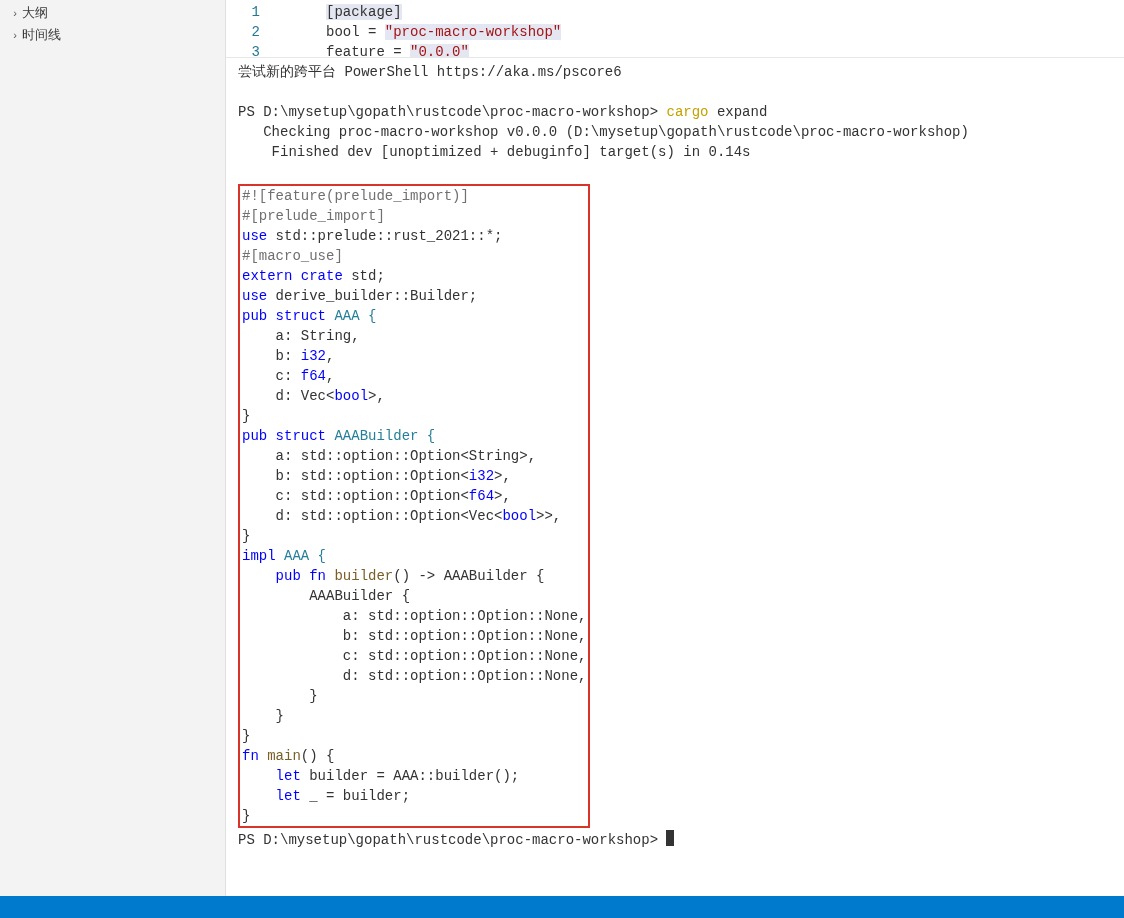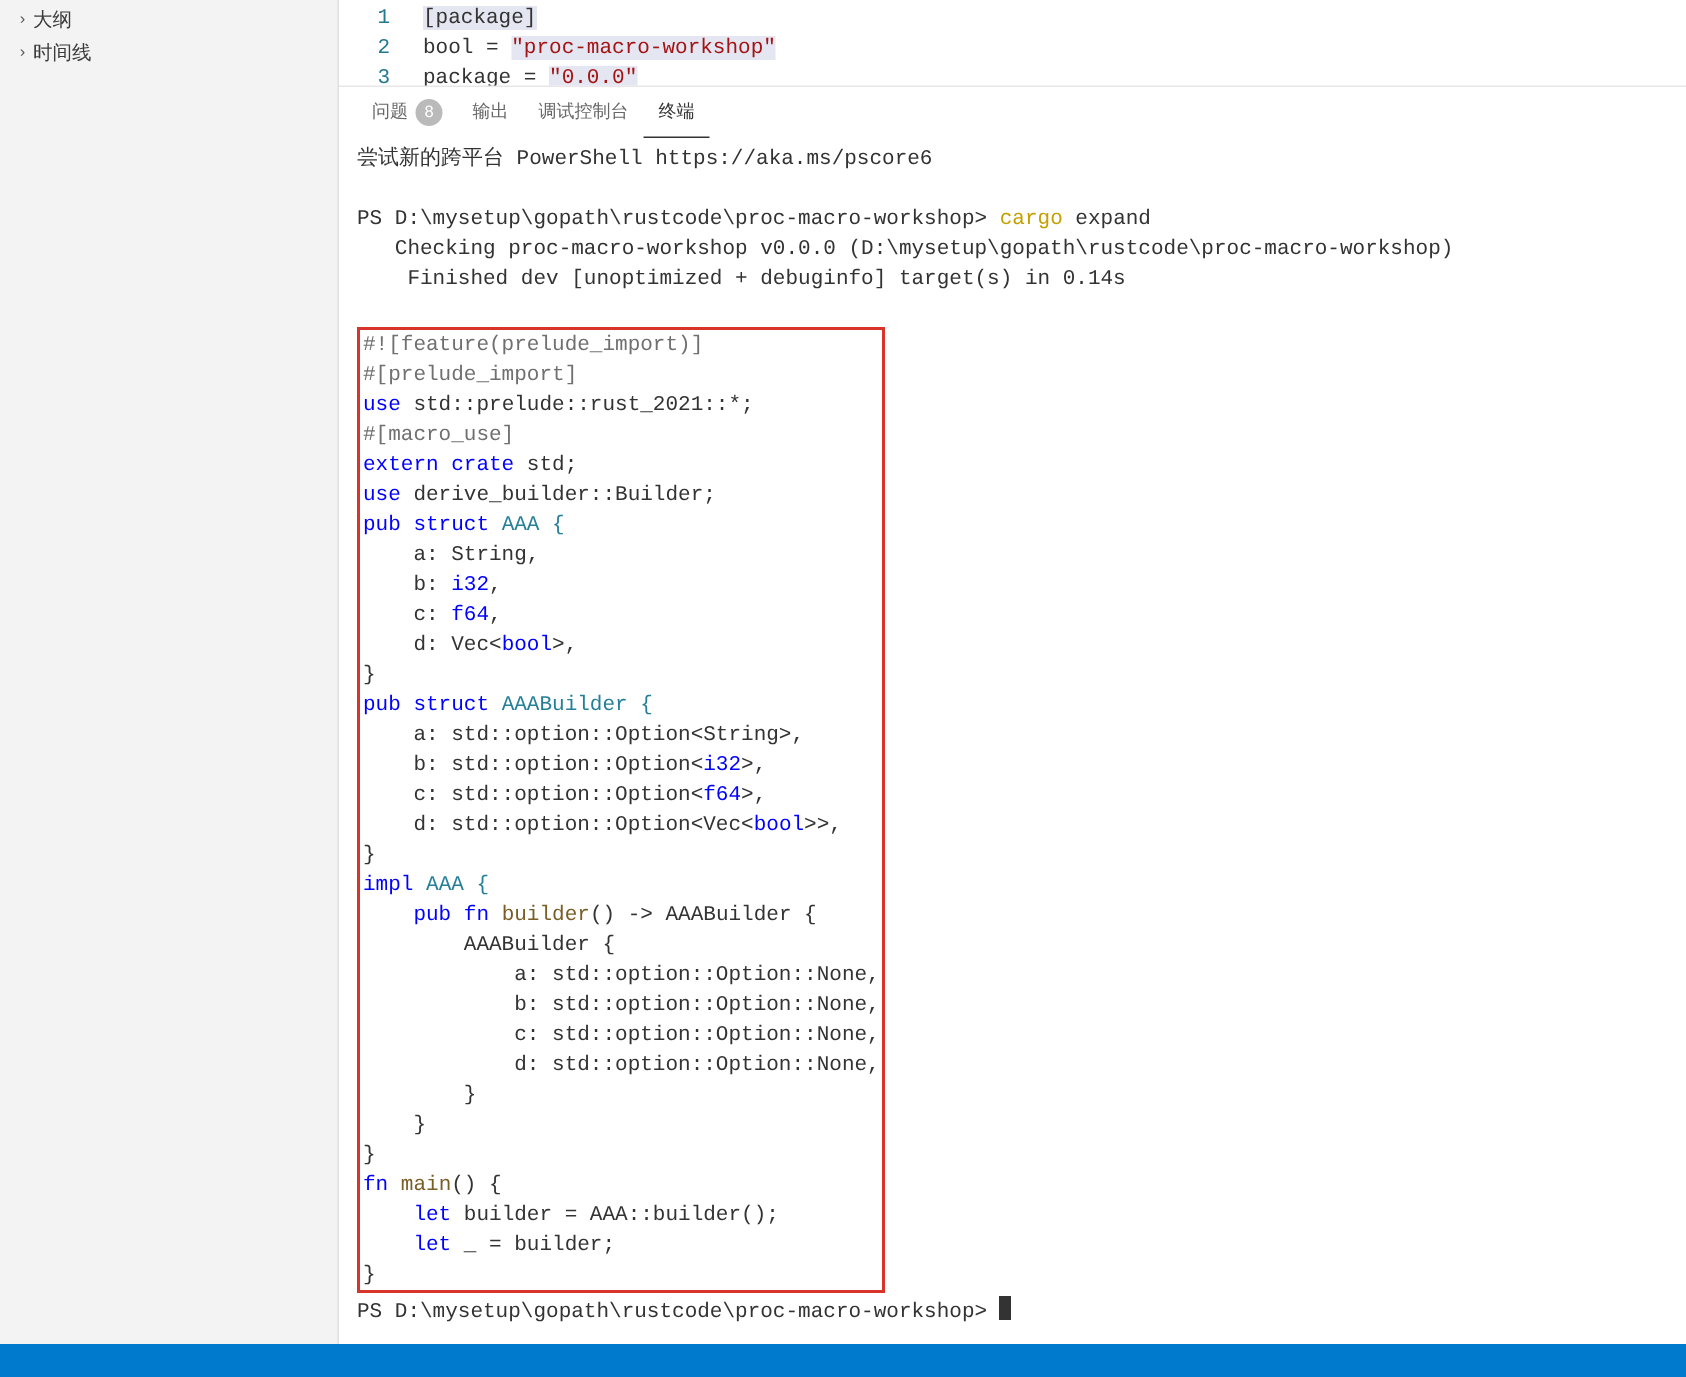--- a/index.html
+++ b/index.html
@@ -60,21 +60,21 @@
   display: flex;
   height: 20px;
   line-height: 20px;
 }
 .line-num {
   width: 56px;
   text-align: right;
   padding-right: 22px;
   color: #237893;
 }
-.line-content { white-space: pre; }
+.line-content { white-space: pre; margin-left: 44px; }
 .hl { background: #e4e6f1; }
 .str { color: #a31515; }
 .panel {
   flex: 1;
   display: flex;
   flex-direction: column;
   background: #fff;
   overflow: hidden;
 }
 .panel-tabs {
@@ -166,40 +166,25 @@
       <div class="editor-line">
         <span class="line-num">1</span>
         <span class="line-content"><span class="hl">[package]</span></span>
       </div>
       <div class="editor-line">
         <span class="line-num">2</span>
         <span class="line-content"><span>bool = </span><span class="hl str">"proc-macro-workshop"</span></span>
       </div>
       <div class="editor-line">
         <span class="line-num">3</span>
-        <span class="line-content"><span>package = </span><span class="hl str">"0.0.0"</span></span>
+        <span class="line-content"><span>feature = </span><span class="hl str">"0.0.0"</span></span>
       </div>
     </div>
 
     <div class="panel">
-      <div class="panel-tabs">
-        <div class="ptab">
-          <span>问题</span>
-          <span class="badge">8</span>
-        </div>
-        <div class="ptab">
-          <span>输出</span>
-        </div>
-        <div class="ptab">
-          <span>调试控制台</span>
-        </div>
-        <div class="ptab active">
-          <span>终端</span>
-        </div>
-      </div>
 
       <div class="terminal"><span>尝试新的跨平台 PowerShell https://aka.ms/pscore6</span>
 
 <span class="ps">PS D:\mysetup\gopath\rustcode\proc-macro-workshop&gt; </span><span class="cmd-y">cargo</span><span> expand</span>
 <span>   Checking proc-macro-workshop v0.0.0 (D:\mysetup\gopath\rustcode\proc-macro-workshop)</span>
 <span>    Finished dev [unoptimized + debuginfo] target(s) in 0.14s</span>
 
 <span class="boxed"><span class="c-gray">#![feature(prelude_import)]</span>
 <span class="c-gray">#[prelude_import]</span>
 <span class="c-kw">use </span><span class="c-plain">std::prelude::rust_2021::*;</span>

